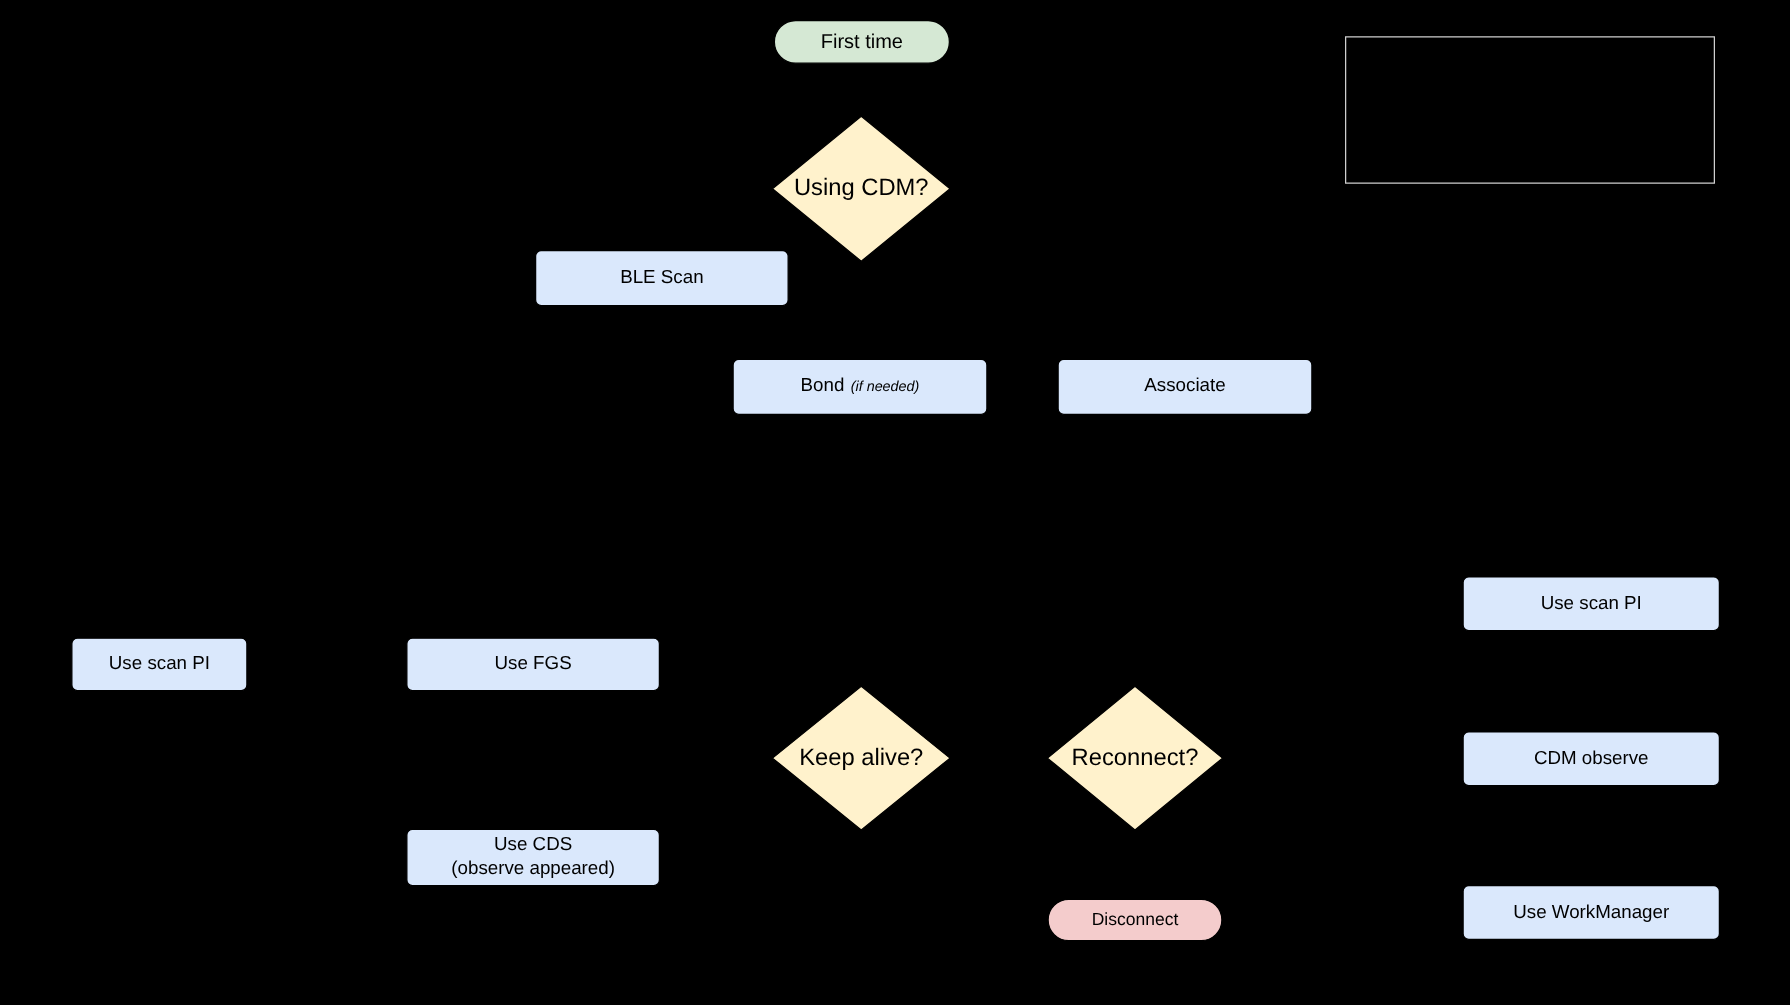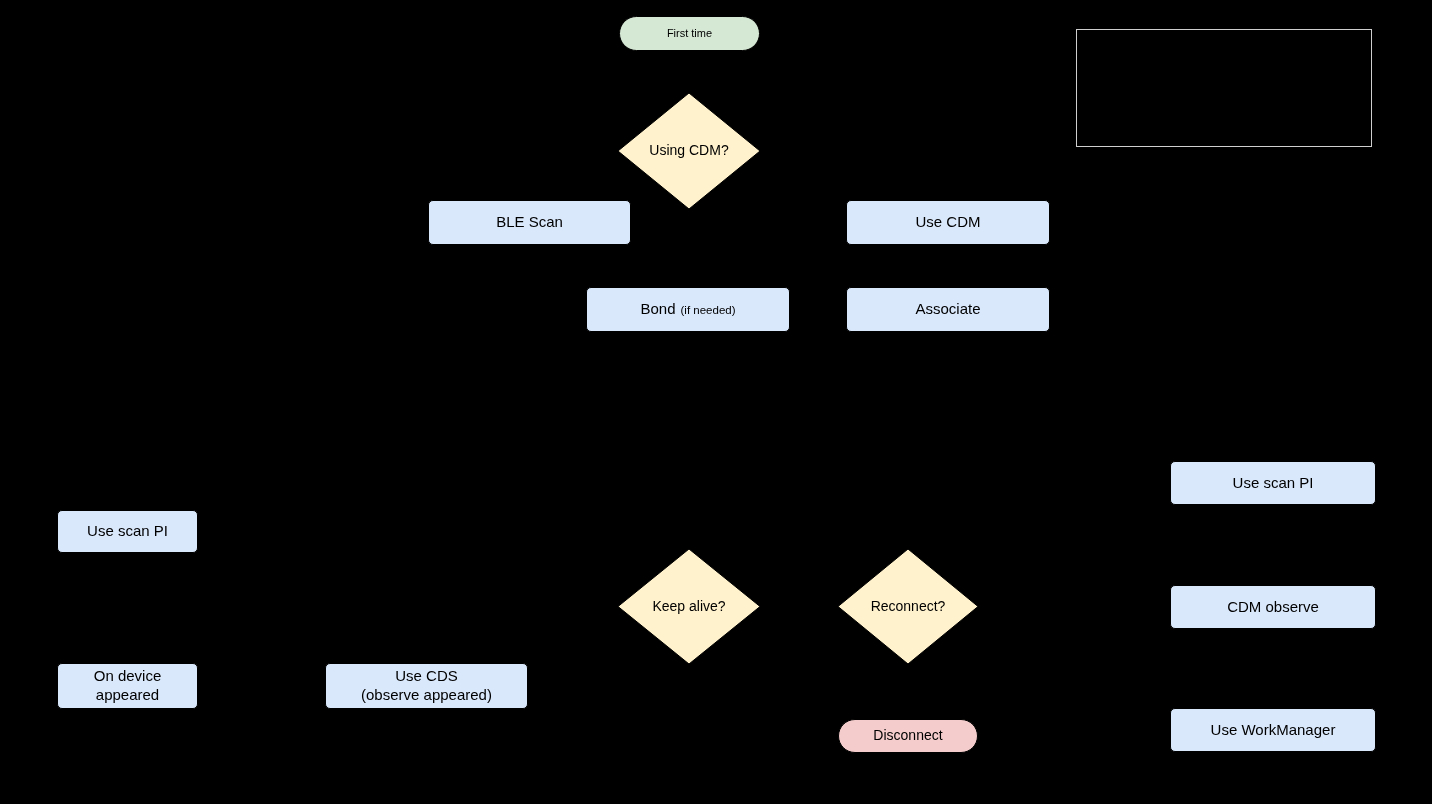--- a/index.html
+++ b/index.html
@@ -27,42 +27,42 @@
 
   .process {
     background: var(--process-fill, #dae8fc);
     border: 1px solid var(--node-border, #000);
     border-radius: 5px;
   }
   .pill-start {
     background: var(--start-fill, #d5e8d4);
     border: 1px solid var(--node-border, #000);
     border-radius: 18px;
-    font-size: 11px;
+    font-size: 16px;
   }
   .pill-end {
     background: var(--end-fill, #f4cccc);
     border: 1px solid var(--node-border, #000);
     border-radius: 17px;
     font-size: 14px;
   }
   .decision { background: transparent; }
   .decision svg {
     position: absolute; inset: 0;
     width: 100%; height: 100%;
     display: block;
   }
   .decision svg polygon {
     fill: var(--decision-fill, #fff2cc);
     stroke: var(--node-border, #000);
     stroke-width: 1;
   }
-  .decision .lbl { position: relative; z-index: 1; font-size: 14px; }
+  .decision .lbl { position: relative; z-index: 1; font-size: 19px; }
 
-  .note { font-size: 11.5px; margin-left: 5px; }
+  .note { font-style: italic; font-size: 11.5px; margin-left: 5px; }
 
   .legend-box {
     position: absolute;
     border: 1px solid var(--legend-border, #cfcfcf);
     background: transparent;
   }
 
   
   .n-first-time        { left: 619px;  top: 16px;  width: 141px; height: 35px; }
   .legend-box          { left: 1076px; top: 29px;  width: 296px; height: 118px; }
@@ -98,23 +98,20 @@
     <svg viewBox="0 0 144 118" preserveAspectRatio="none">
         <polygon points="72,1 143,59 72,117 1,59"></polygon>
       </svg>
     <span class="lbl">Using CDM?</span>
   </div>
 
   <div class="node process n-ble-scan">
     <span>BLE Scan</span>
   </div>
 
-  <div class="node process n-use-cdm">
-    <span>Use CDM</span>
-  </div>
 
   <div class="node process n-bond">
     <span class="row">
       <span>Bond</span>
       <span class="note">(if needed)</span>
     </span>
   </div>
 
   <div class="node process n-associate">
     <span>Associate</span>
@@ -122,43 +119,42 @@
 
 
   <div class="node process n-use-scan-pi-right">
     <span>Use scan PI</span>
   </div>
 
   <div class="node process n-use-scan-pi-left">
     <span>Use scan PI</span>
   </div>
 
+  <div class="node process n-use-fgs">
+    <span>Use FGS</span>
+  </div>
 
   <div class="node decision n-reconnect">
     <svg viewBox="0 0 142 117" preserveAspectRatio="none">
         <polygon points="71,1 141,58.5 71,116 1,58.5"></polygon>
       </svg>
     <span class="lbl">Reconnect?</span>
   </div>
 
   <div class="node decision n-keep-alive">
     <svg viewBox="0 0 144 117" preserveAspectRatio="none">
         <polygon points="72,1 143,58.5 72,116 1,58.5"></polygon>
       </svg>
     <span class="lbl">Keep alive?</span>
   </div>
 
   <div class="node process n-cdm-observe">
     <span>CDM observe</span>
   </div>
 
-  <div class="node process n-on-device">
-    <span>On device</span>
-    <span>appeared</span>
-  </div>
 
   <div class="node process n-use-cds">
     <span>Use CDS</span>
     <span>(observe appeared)</span>
   </div>
 
   <div class="node process n-use-workmanager">
     <span>Use WorkManager</span>
   </div>
 

